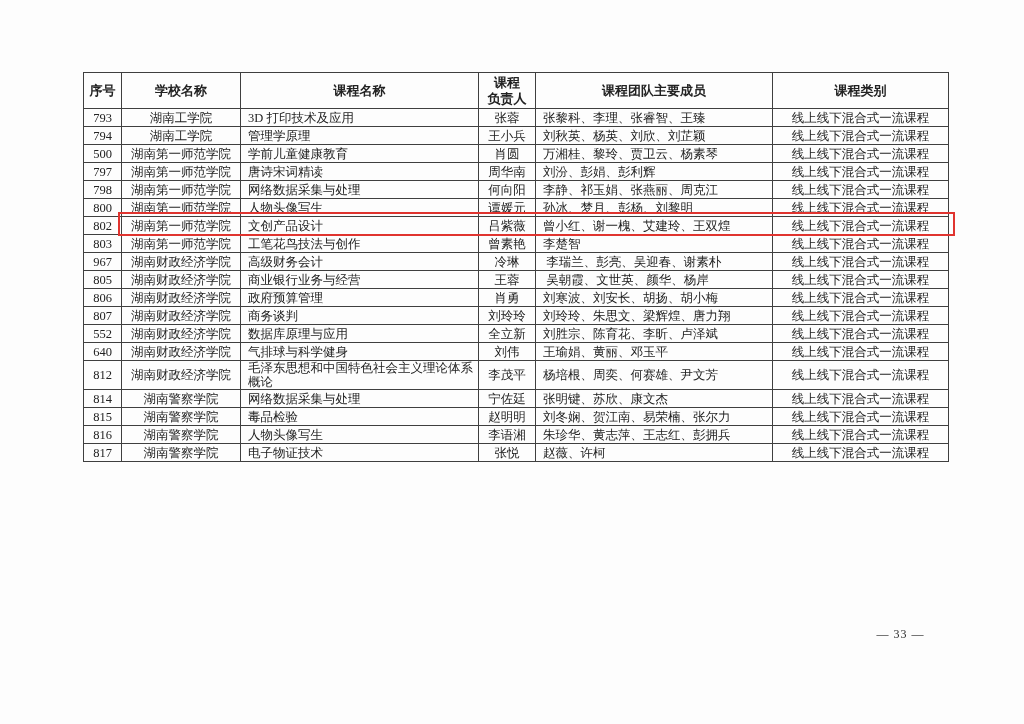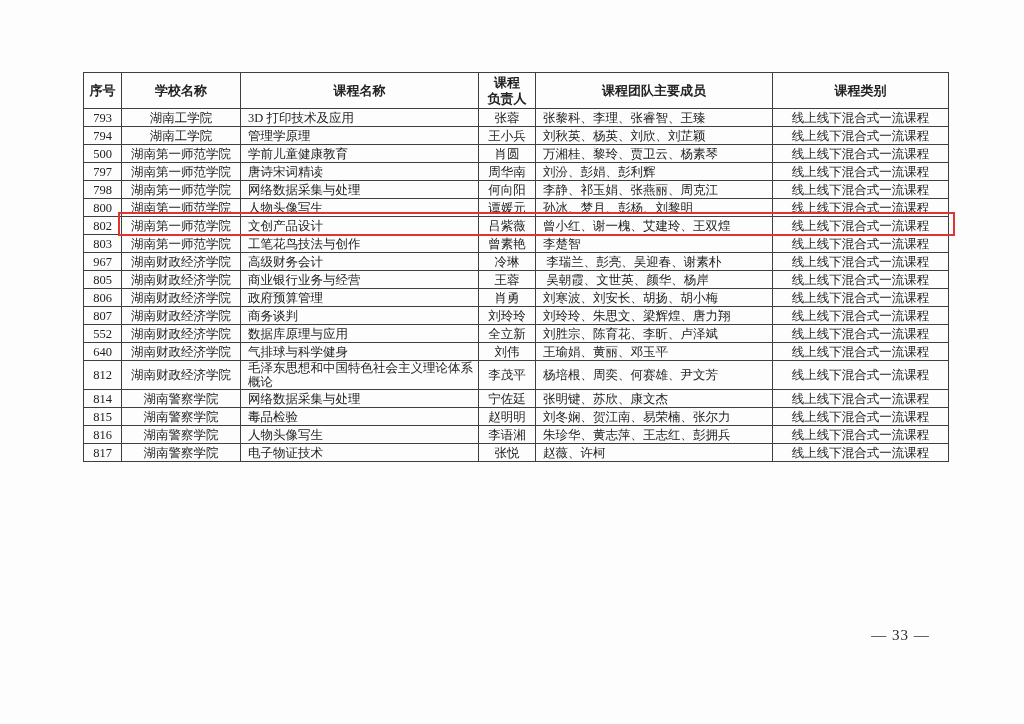--- a/index.html
+++ b/index.html
@@ -50,21 +50,21 @@
     position: absolute;
     border: 2px solid #e0342f;
     pointer-events: none;
     background: transparent;
   }
   .footer {
     position: absolute;
     left: 843px; top: 627px;
     width: 115px;
     text-align: center;
-    font-size: 15px;
+    font-size: 12px;
     letter-spacing: 1px;
     color: #2a2a2a;
   }
 </style>
 </head>
 <body>
 
 <div class="table-wrap">
   <table class="course-table">
     <colgroup>

